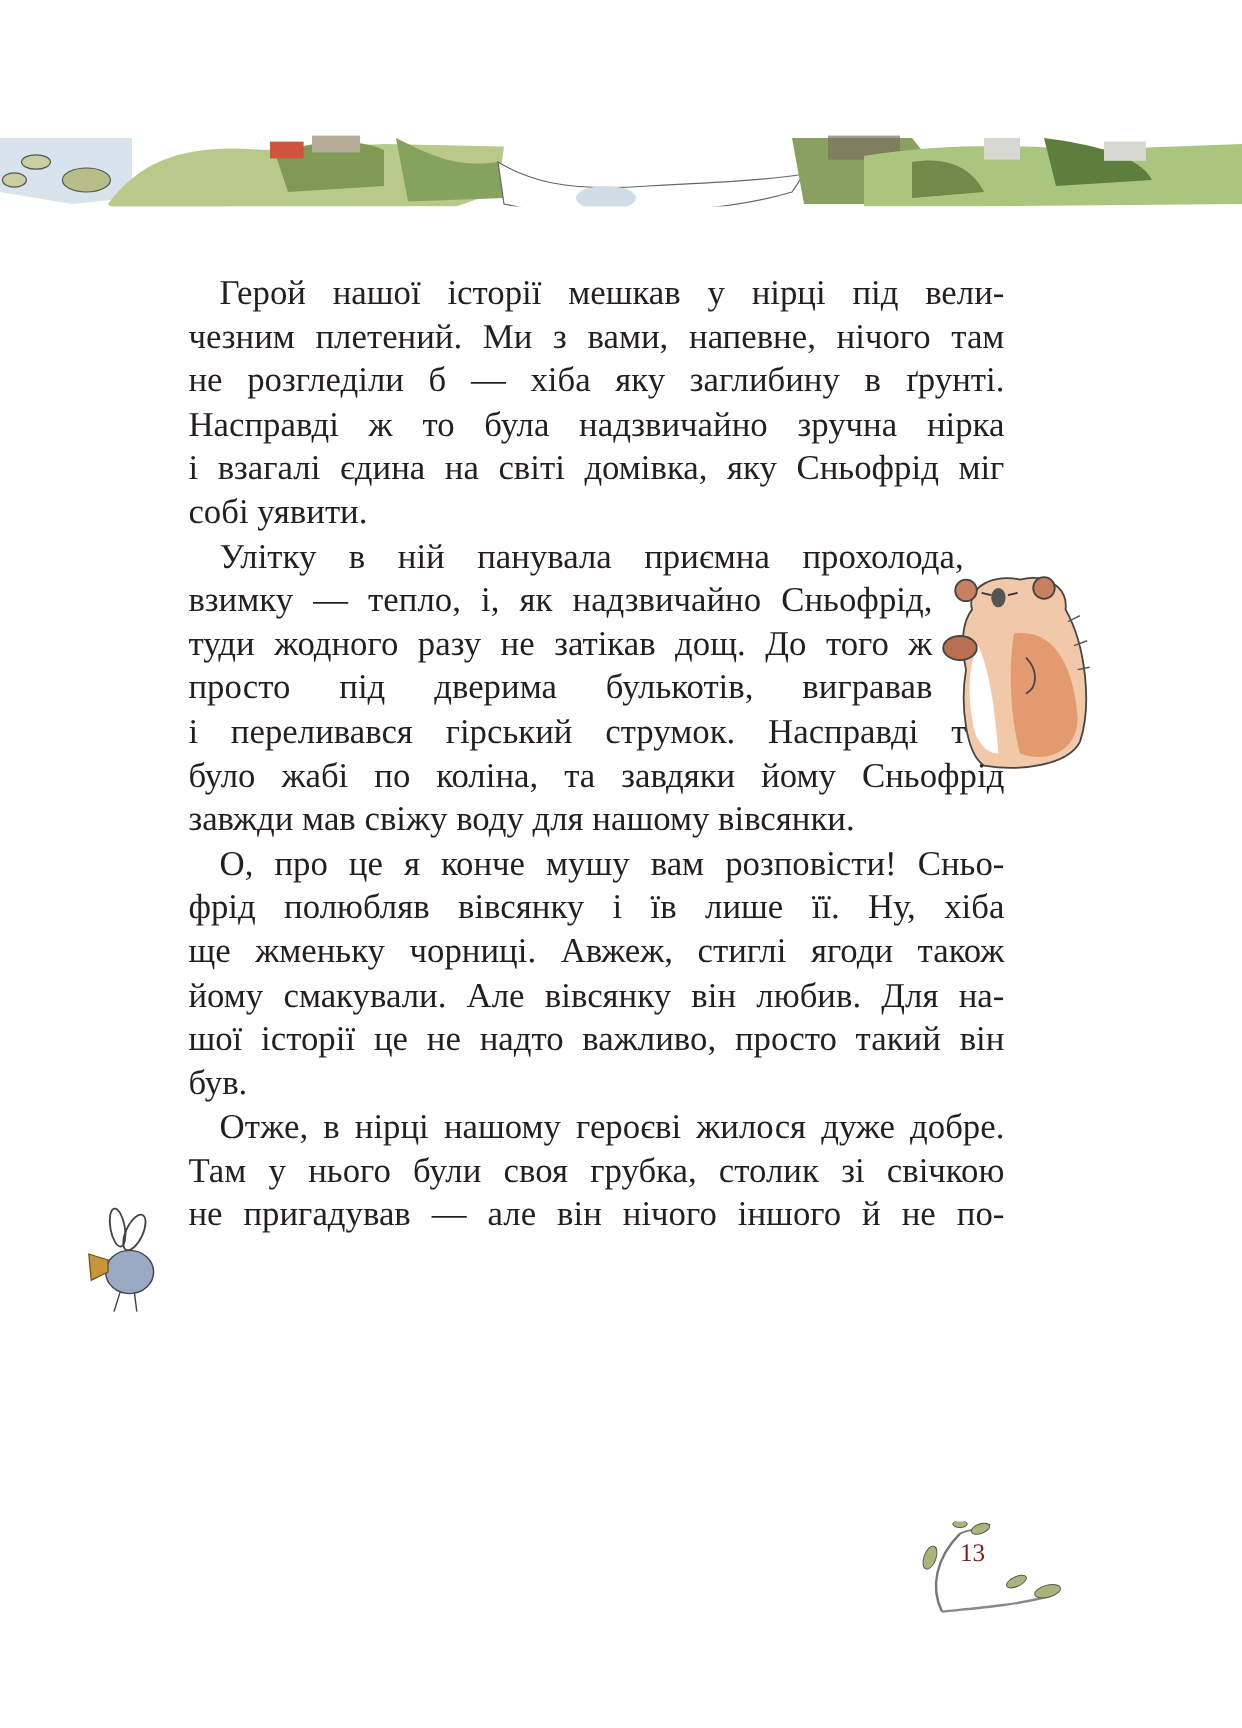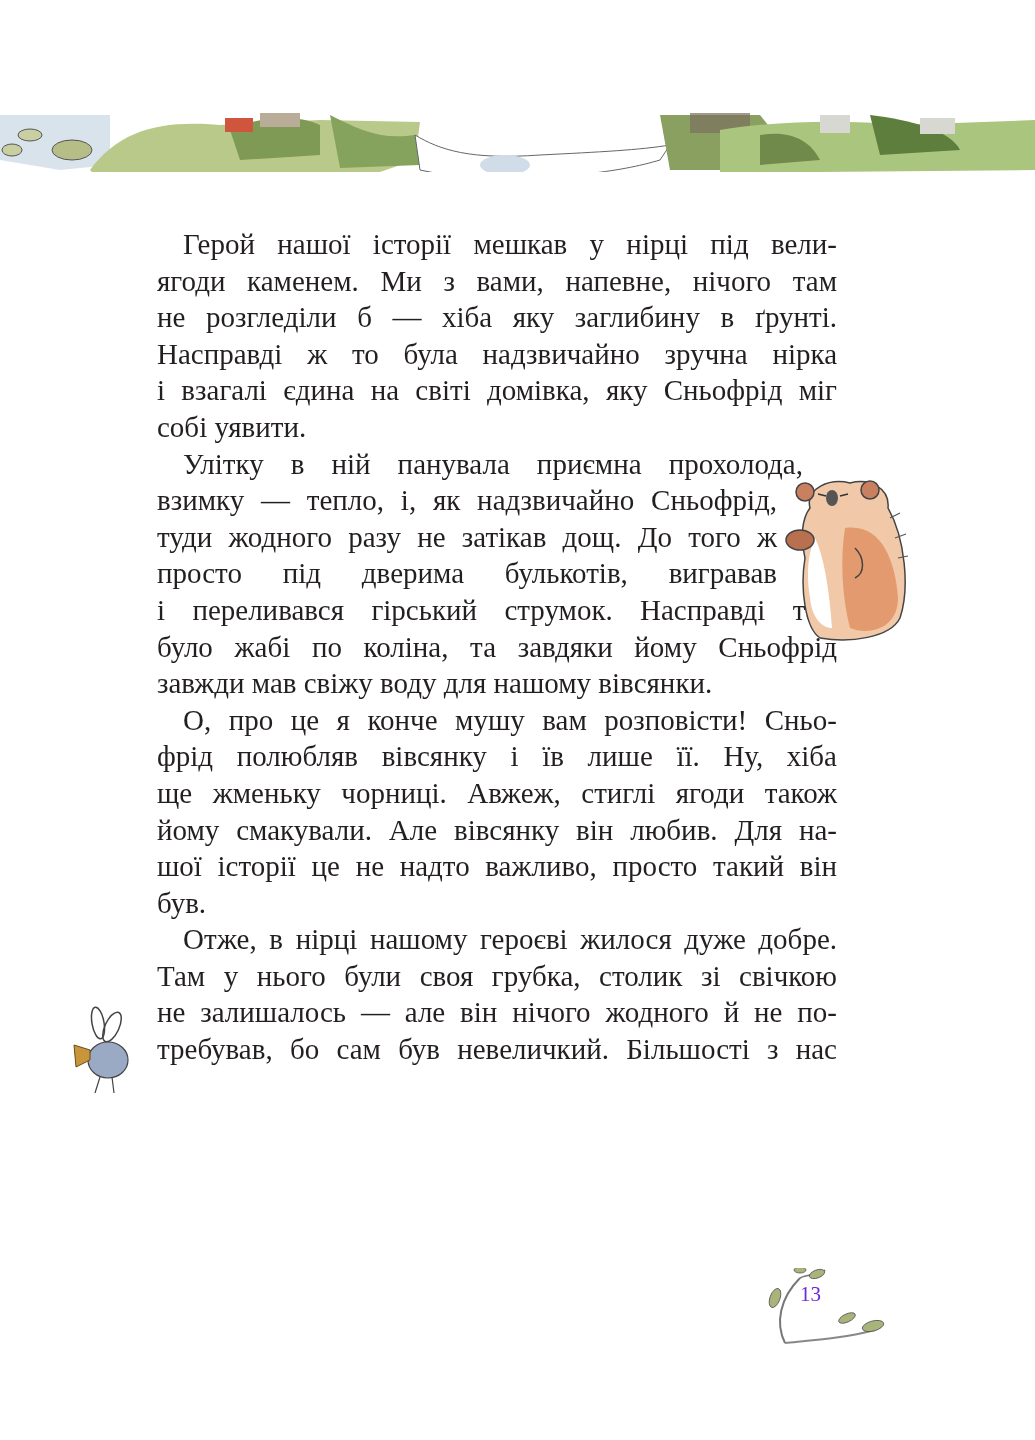--- a/index.html
+++ b/index.html
@@ -70,21 +70,21 @@
       left: 755px;
       top: 1268px;
       width: 140px;
       height: 80px;
     }
     .page-number {
       position: absolute;
       left: 800px;
       top: 1282px;
       font-size: 21px;
-      color: #6d28d9;
+      color: #7f1d1d;
     }
   </style>
 </head>
 <body>
 
 <svg class="banner" viewBox="0 0 1035 80" preserveAspectRatio="none">
   <rect x="0" y="0" width="1035" height="80" fill="#ffffff"></rect>
   <path d="M0,5 L110,5 L110,55 L60,60 L0,50 Z" fill="#d9e3ec"></path>
   <ellipse cx="30" cy="25" rx="12" ry="6" fill="#c9cfa0" stroke="#555" stroke-width="1"></ellipse>
   <ellipse cx="12" cy="40" rx="10" ry="6" fill="#c9cfa0" stroke="#555" stroke-width="1"></ellipse>
@@ -102,21 +102,21 @@
   <path d="M760,25 C790,20 810,30 820,50 L760,55 Z" fill="#6f8a4a"></path>
   <path d="M870,5 C910,10 950,20 960,40 L880,45 Z" fill="#5e7e3e"></path>
   <rect x="820" y="5" width="30" height="18" fill="#d8d8d2"></rect>
   <rect x="920" y="8" width="35" height="16" fill="#d8d8d2"></rect>
   <rect x="0" y="62" width="1035" height="18" fill="#ffffff"></rect>
 </svg>
 
 <div class="text-block">
   <p>
     <span class="line indent">Герой нашої історії мешкав у нірці під вели-</span>
-    <span class="line">ягоди каменем. Ми з вами, напевне, нічого там</span>
+    <span class="line">чезним плетений. Ми з вами, напевне, нічого там</span>
     <span class="line">не розгледіли б — хіба яку заглибину в ґрунті.</span>
     <span class="line">Насправді ж то була надзвичайно зручна нірка</span>
     <span class="line">і взагалі єдина на світі домівка, яку Сньофрід міг</span>
     <span class="line last">собі уявити.</span>
   </p>
   <p>
     <span class="line indent narrow">Улітку в ній панувала приємна прохолода,</span>
     <span class="line narrow">взимку — тепло, і, як надзвичайно Сньофрід,</span>
     <span class="line narrow">туди жодного разу не затікав дощ. До того ж</span>
     <span class="line narrow">просто під дверима булькотів, вигравав</span>
@@ -128,22 +128,21 @@
     <span class="line indent">О, про це я конче мушу вам розповісти! Сньо-</span>
     <span class="line">фрід полюбляв вівсянку і їв лише її. Ну, хіба</span>
     <span class="line">ще жменьку чорниці. Авжеж, стиглі ягоди також</span>
     <span class="line">йому смакували. Але вівсянку він любив. Для на-</span>
     <span class="line">шої історії це не надто важливо, просто такий він</span>
     <span class="line last">був.</span>
   </p>
   <p>
     <span class="line indent">Отже, в нірці нашому героєві жилося дуже добре.</span>
     <span class="line">Там у нього були своя грубка, столик зі свічкою</span>
-    <span class="line">не залишалось — але він нічого жодного й не по-</span>
-    <span class="line">требував, бо сам був невеличкий. Більшості з нас</span>
+    <span class="line">не пригадував — але він нічого іншого й не по-</span>
   </p>
 </div>
 
 <svg class="hamster" viewBox="0 0 170 170">
   <path d="M40,30 C35,10 60,0 80,5 C100,0 120,10 118,30 C135,60 140,110 130,140 C120,160 80,165 50,160 C35,150 30,110 35,80 C30,60 32,40 40,30 Z" fill="#f1c9a8" stroke="#444" stroke-width="1.5"></path>
   <path d="M75,50 C110,45 125,80 128,120 C128,150 100,158 80,150 C72,120 70,80 75,50 Z" fill="#e39a6e"></path>
   <path d="M45,60 C55,80 60,120 62,150 C52,150 42,140 40,120 C36,95 38,75 45,60 Z" fill="#ffffff"></path>
   <circle cx="35" cy="14" r="9" fill="#c98060" stroke="#444" stroke-width="1.5"></circle>
   <circle cx="100" cy="12" r="9" fill="#c98060" stroke="#444" stroke-width="1.5"></circle>
   <ellipse cx="62" cy="20" rx="6" ry="8" fill="#555"></ellipse>

